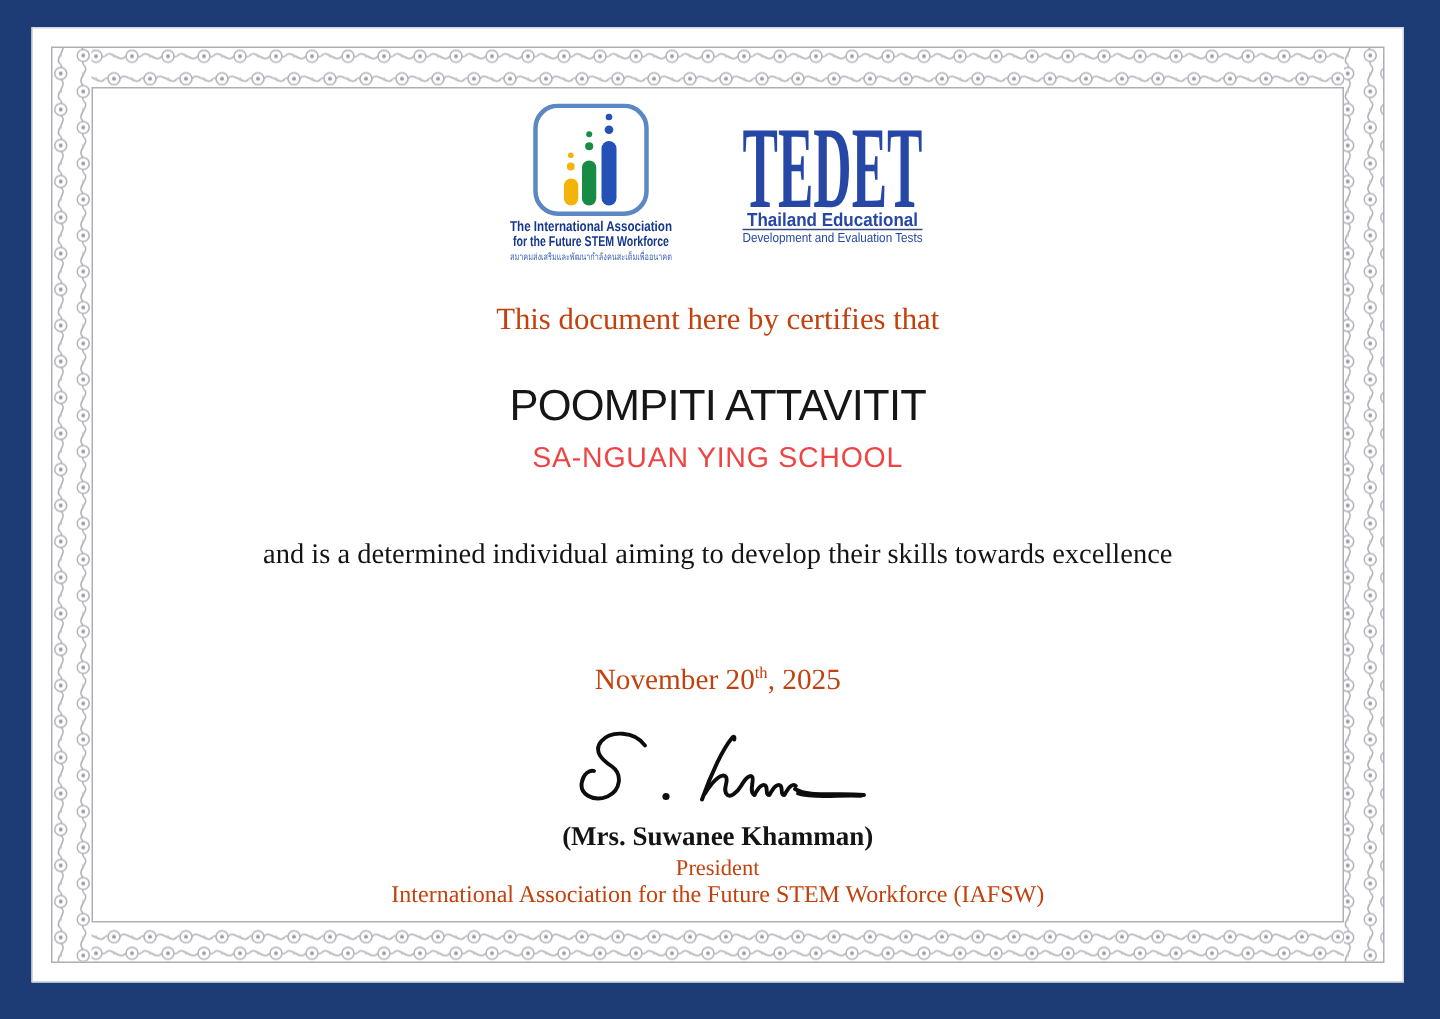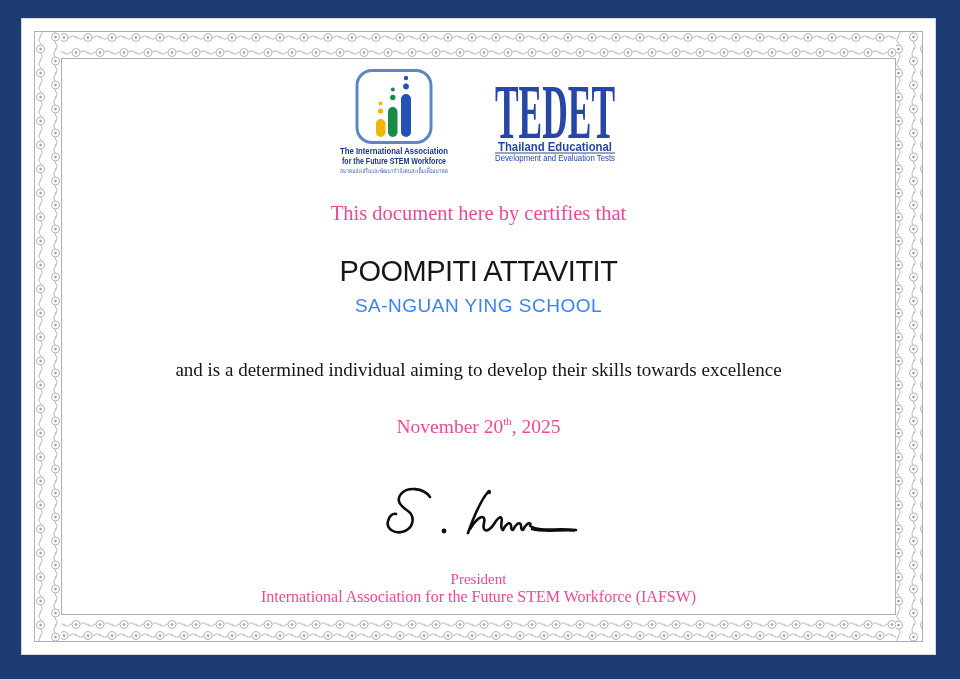--- a/index.html
+++ b/index.html
@@ -16,30 +16,30 @@
     position:absolute; left:21px; top:18px; width:915px; height:637px;
     background:#ffffff;
     border:1px solid #d3d6dd;
     box-sizing:border-box;
   }
   .ornament {
     position:absolute; left:0; top:0; width:913px; height:635px;
     pointer-events:none;
   }
   .content { position:absolute; left:0; top:0; width:913px; height:552px; }
-  .centered { position:absolute; left:0; right:0; text-align:center; color:#ec4899; }
+  .centered { position:absolute; left:0; right:0; text-align:center; color:#c2410c; }
 
   .logo-iafsw { position:absolute; left:297px; top:50px; }
   .logo-tedet { position:absolute; left:470px; top:60px; }
 
   .intro  { top:183px; font-size:20.5px; }
   .name   { top:236px; font-family:"Liberation Sans", sans-serif; font-size:29px; letter-spacing:-0.5px; color:#161616; }
-  .school { top:276px; font-family:"Liberation Sans", sans-serif; font-size:19px; letter-spacing:0.5px; color:#3b82f6; }
+  .school { top:276px; font-family:"Liberation Sans", sans-serif; font-size:19px; letter-spacing:0.5px; color:#ef4444; }
   .body-text { top:337px; font-size:19px; line-height:28.5px; color:#141414; }
-  .date   { top:396px; font-size:19.5px;text-align:center; }
+  .date   { top:424px; font-size:19.5px;text-align:center; }
   .date sup { font-size:11px; }
 
   .signature { position:absolute; left:358px; top:465px; }
   .signer-name { top:528px; font-size:18px; font-weight:bold; color:#141414; }
   .signer-title { top:552px; font-size:15px; }
   .signer-org { top:569px; font-size:16px; }
 </style>
 </head>
 <body>
 
@@ -129,18 +129,19 @@
           <path d="M50,13 C43,3 27,3 21,10 C15,17 22,23 28,27 C35,32 34,43 25,47 C15,51 6,45 8,37 C9,32 13,29 16,30"></path>
           <path d="M88,49 C94,32 102,15 108,8 C109,6.5 110,7 109.5,9"></path>
           <path d="M90,45 C96,35 102,31 104,34 C106,37 101,43 105,46 C107,47.5 111,45 114,40 C117,35 120,32 121.5,34 C123,36 119,44 123,46"></path>
           <path d="M123,46 C126,40 129,38 130.5,40 C132,42 130,46 133,46 C136,40 139,38 140.5,40 C142,42 140,46 143,46 C146,40 149,38 150.5,40"></path>
           <path d="M150,42 C160,48 176,44 196,46"></path>
           <path d="M152,45 C164,48.5 180,45.5 194,46.5"></path>
         </g>
         <circle cx="64" cy="47" r="2.4" fill="#0d0d0d"></circle>
       </svg>
 
+      <div class="centered signer-name">(Mrs. Suwanee Khamman)</div>
       <div class="centered signer-org">International Association for the Future STEM Workforce (IAFSW)</div>
       <div class="centered signer-title">President</div>
 
     </div>
   </div>
 </div>
 
 </body></html>

